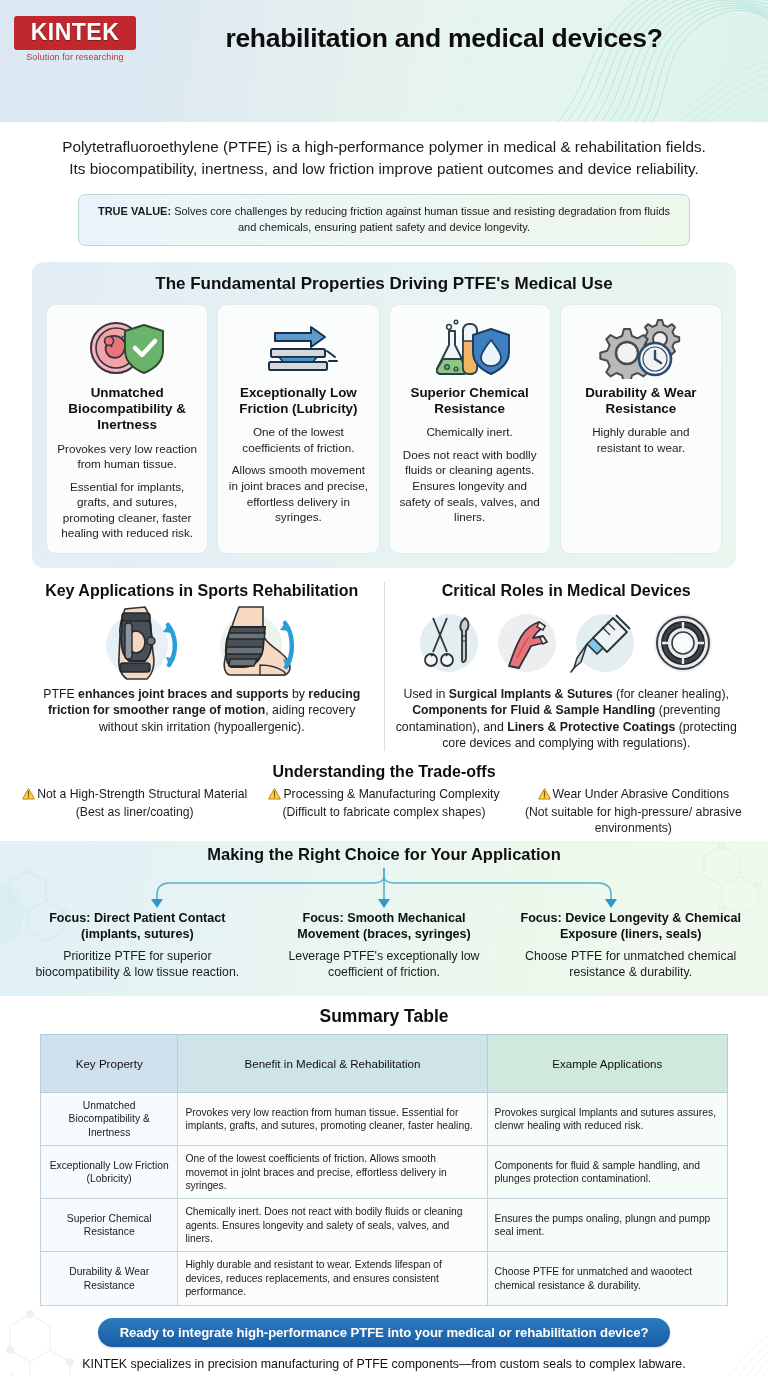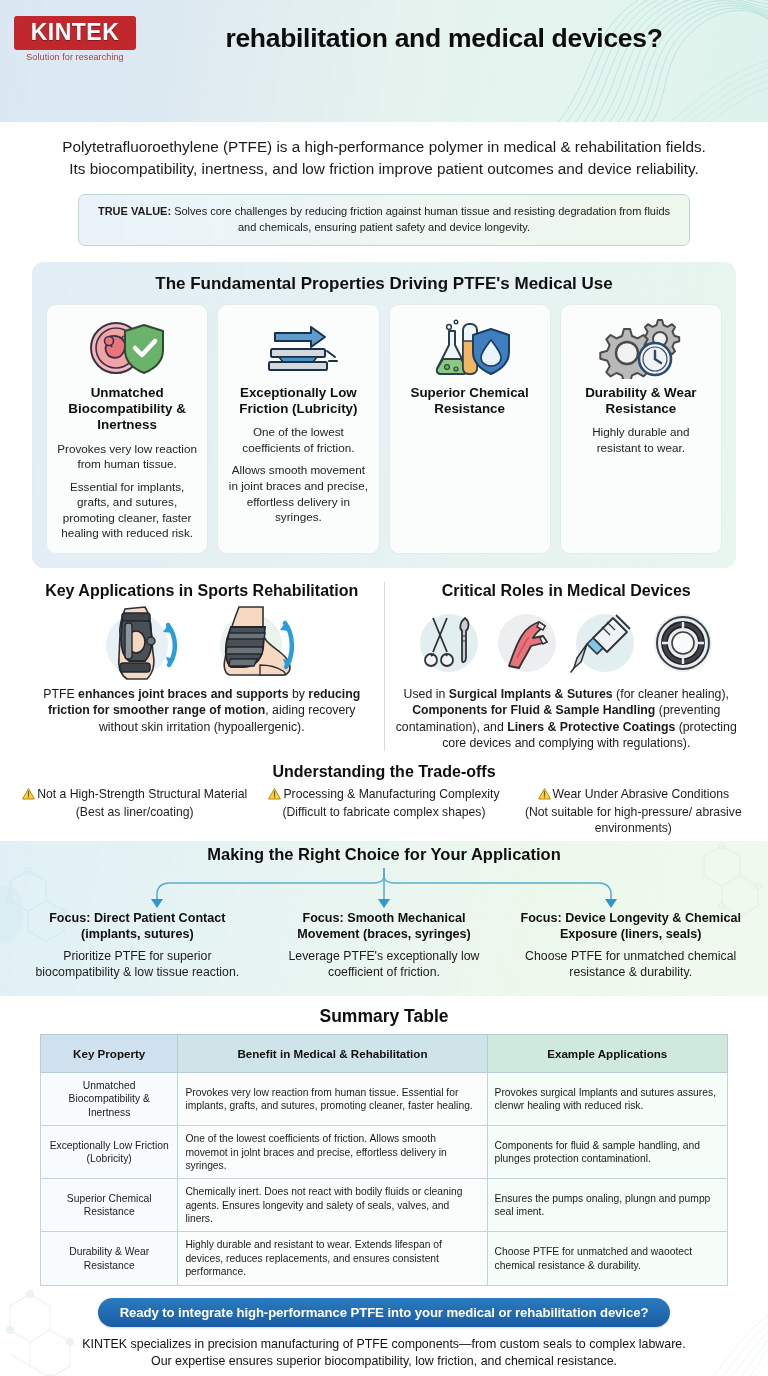--- a/index.html
+++ b/index.html
@@ -100,21 +100,21 @@
   .choice-row { display: flex; }
   .choice-col { flex: 1; text-align: center; padding: 0 10px; }
   .choice-title { font-size: 12.6px; font-weight: bold; line-height: 1.3; color: #0f0f0f; }
   .choice-body { font-size: 12.3px; line-height: 1.32; margin-top: 5px; color: #1c1c1c; }
 
   
   .summary { padding: 10px 40px 0; }
   .summary h3 { text-align: center; font-size: 17.5px; font-weight: bold; margin-bottom: 7px; color: #0f0f0f; }
   table { width: 100%; border-collapse: collapse; border: 1px solid #b9cbd6; }
   thead th {
-    font-size: 11.6px; font-weight: bold; padding: 12px 6px; text-align: center;
+    font-size: 11.6px; font-weight: normal; padding: 22px 6px; text-align: center;
     border: 1px solid #b9cbd6; color: #101010;
   }
   thead th:nth-child(1) { background: #cfe0ee; width: 20%; }
   thead th:nth-child(2) { background: #cfe4e9; width: 45%; }
   thead th:nth-child(3) { background: #cfe9dd; width: 35%; }
   tbody td {
     font-size: 10.3px; line-height: 1.3; padding: 6px 7px;
     border: 1px solid #c3d3dc; vertical-align: middle;
   }
   tbody td.c1 { text-align: center; background: #f7fbfd; }
@@ -226,20 +226,24 @@
             <path d="M16,42 L34,42 L40,52 C41,55 39,57 36,57 L14,57 C11,57 9,55 10,52 Z" fill="#8cc97f" stroke="#2c3f4f" stroke-width="1.8"></path>
             <circle cx="20" cy="50" r="2.4" fill="#6fb862" stroke="#2c3f4f" stroke-width="1.2"></circle>
             <circle cx="29" cy="52" r="2" fill="#6fb862" stroke="#2c3f4f" stroke-width="1.2"></circle>
             <rect x="36" y="7" width="14" height="50" rx="6" fill="#eef6f7" stroke="#2c3f4f" stroke-width="2"></rect>
             <path d="M36,24 L50,24 L50,51 C50,55 47,57 43,57 C39,57 36,55 36,51 Z" fill="#f0b664" stroke="#2c3f4f" stroke-width="1.6"></path>
             <path d="M64,12 L82,18 L82,35 C82,46 73,53 64,57 C55,53 46,46 46,35 L46,18 Z" fill="#3f7fc0" stroke="#1b3c63" stroke-width="2" stroke-linejoin="round"></path>
             <path d="M64,23 C70,31 74,36 74,40.5 C74,45.5 69.5,49 64,49 C58.5,49 54,45.5 54,40.5 C54,36 58,31 64,23 Z" fill="#eaf4fb" stroke="#1b3c63" stroke-width="1.6"></path>
           </svg>
         </div>
         <div class="prop-title">Superior Chemical Resistance</div>
+        <div class="prop-body">
+          <p>Chemically inert.</p>
+          <p>Does not react with bodlly fluids or cleaning agents. Ensures longevity and safety of seals, valves, and liners.</p>
+        </div>
       </div>
 
       <div class="prop-card">
         <div class="prop-icon">
           <svg width="86" height="62" viewBox="0 0 86 62">
             <g fill="#b9b9b9" stroke="#4a4a4a" stroke-width="2" stroke-linejoin="round">
               <path d="M60,3 l4,0 l1.5,5 l4,1.8 l4.5,-2.6 l3,3 l-2.6,4.5 l1.8,4 l5,1.5 l0,4 l-5,1.5 l-1.8,4 l2.6,4.5 l-3,3 l-4.5,-2.6 l-4,1.8 l-1.5,5 l-4,0 l-1.5,-5 l-4,-1.8 l-4.5,2.6 l-3,-3 l2.6,-4.5 l-1.8,-4 l-5,-1.5 l0,-4 l5,-1.5 l1.8,-4 l-2.6,-4.5 l3,-3 l4.5,2.6 l4,-1.8 Z"></path>
             </g>
             <circle cx="62" cy="22" r="7" fill="#f2f2f2" stroke="#4a4a4a" stroke-width="2"></circle>
             <g fill="#b9b9b9" stroke="#4a4a4a" stroke-width="2" stroke-linejoin="round">

